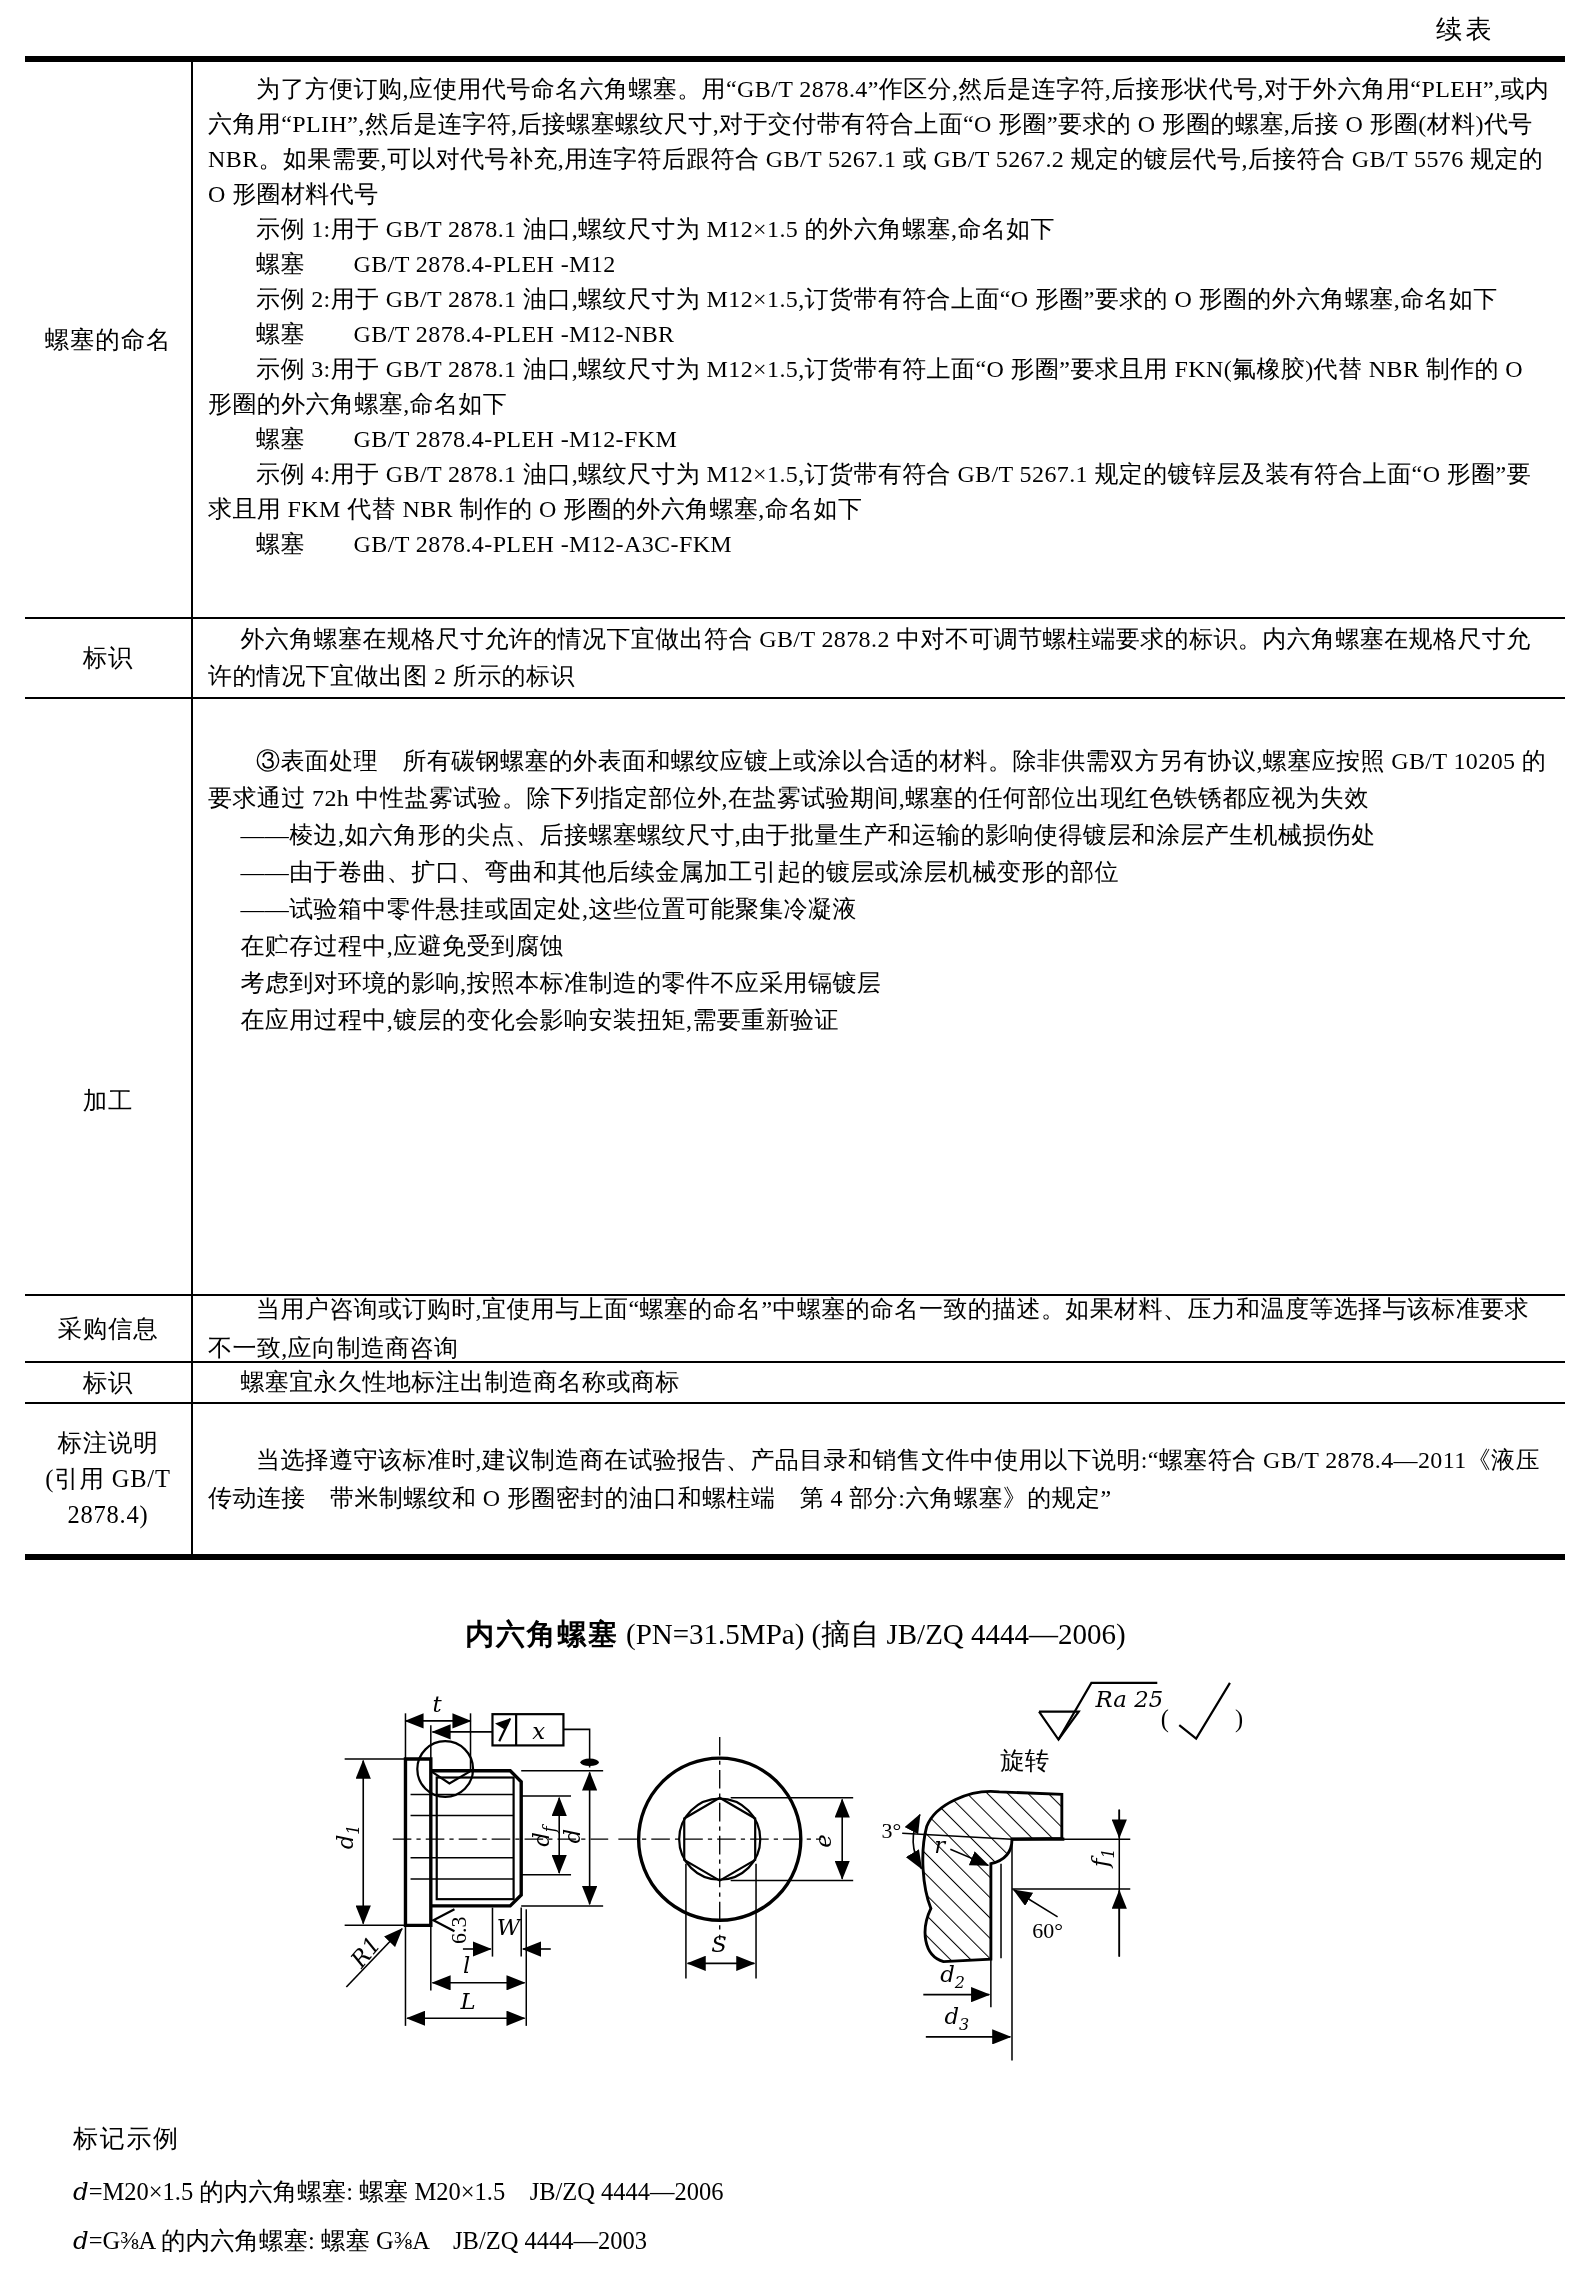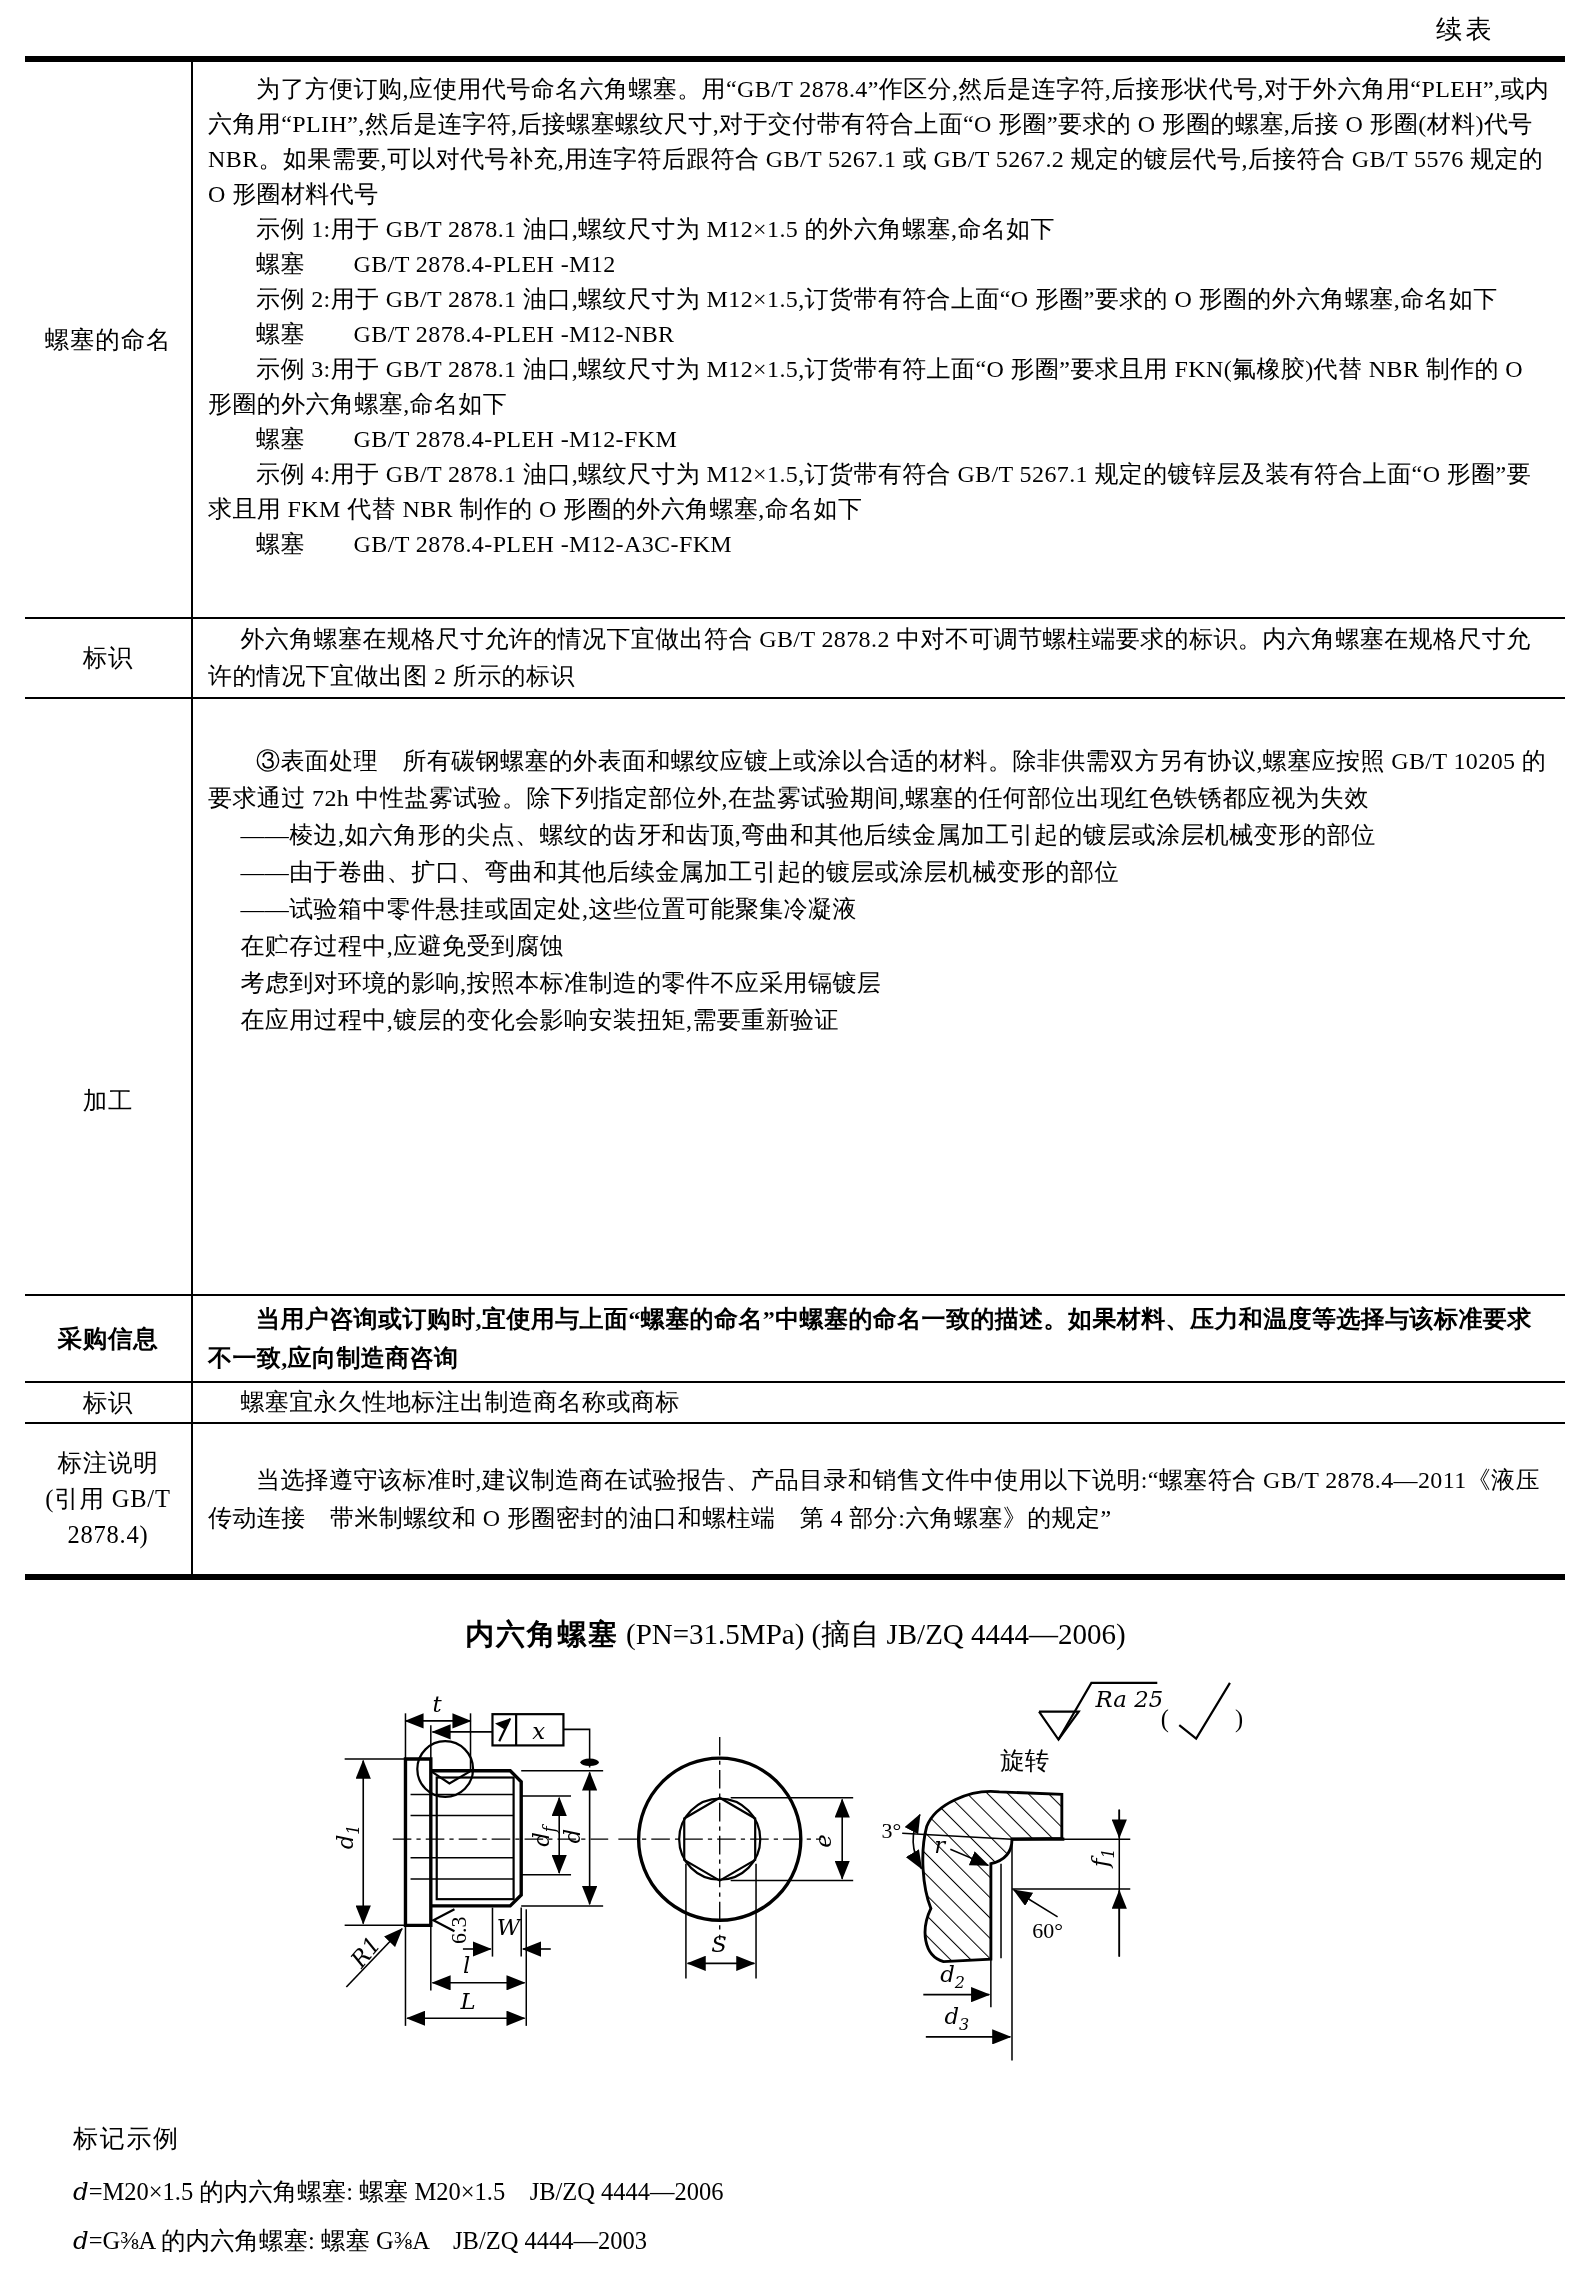--- a/index.html
+++ b/index.html
@@ -77,30 +77,30 @@
     <div class="lcell"><span>标识</span></div>
     <div class="ccell vcenter">
         <div class="para ind1">外六角螺塞在规格尺寸允许的情况下宜做出符合 GB/T 2878.2 中对不可调节螺柱端要求的标识。内六角螺塞在规格尺寸允许的情况下宜做出图 2 所示的标识</div>
       </div>
   </div>
 
   <div class="trow r3" style="height:597px;">
     <div class="lcell label-low"><span>加工</span></div>
     <div class="ccell">
         <div class="para ind2">③表面处理　所有碳钢螺塞的外表面和螺纹应镀上或涂以合适的材料。除非供需双方另有协议,螺塞应按照 GB/T 10205 的要求通过 72h 中性盐雾试验。除下列指定部位外,在盐雾试验期间,螺塞的任何部位出现红色铁锈都应视为失效</div>
-        <div class="para ind1">——棱边,如六角形的尖点、螺纹的齿牙和齿顶,弯曲和其他后续金属加工引起的镀层或涂层机械变形的部位</div>
+        <div class="para ind1">——棱边,如六角形的尖点、后接螺塞螺纹尺寸,由于批量生产和运输的影响使得镀层和涂层产生机械损伤处</div>
         <div class="para ind1">——由于卷曲、扩口、弯曲和其他后续金属加工引起的镀层或涂层机械变形的部位</div>
         <div class="para ind1">——试验箱中零件悬挂或固定处,这些位置可能聚集冷凝液</div>
         <div class="para ind1">在贮存过程中,应避免受到腐蚀</div>
         <div class="para ind1">考虑到对环境的影响,按照本标准制造的零件不应采用镉镀层</div>
         <div class="para ind1">在应用过程中,镀层的变化会影响安装扭矩,需要重新验证</div>
       </div>
   </div>
 
-  <div class="trow r4" style="height:87px;font-weight:bold;">
+  <div class="trow r4" style="height:67px;">
     <div class="lcell"><span>采购信息</span></div>
     <div class="ccell vcenter">
         <div class="para ind2">当用户咨询或订购时,宜使用与上面“螺塞的命名”中螺塞的命名一致的描述。如果材料、压力和温度等选择与该标准要求不一致,应向制造商咨询</div>
       </div>
   </div>
 
   <div class="trow r5" style="height:41px;">
     <div class="lcell"><span>标识</span></div>
     <div class="ccell vcenter">
         <div class="para ind1">螺塞宜永久性地标注出制造商名称或商标</div>

